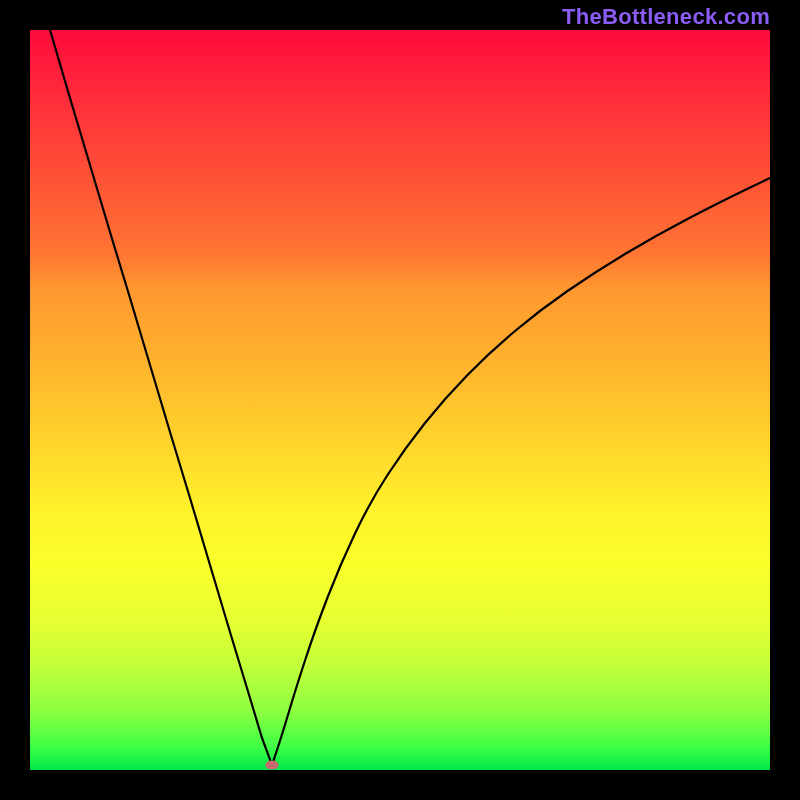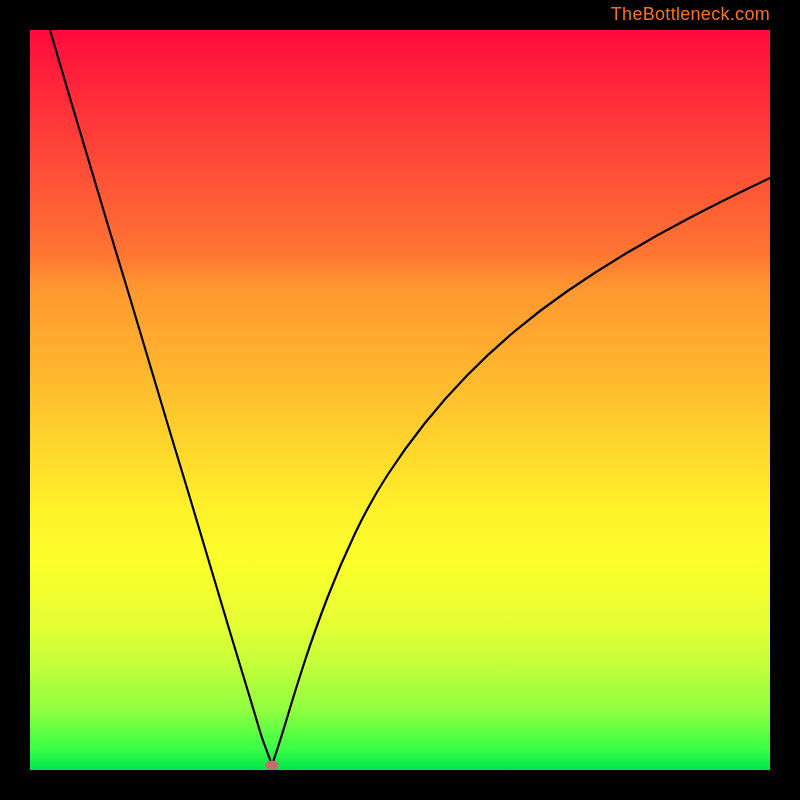--- a/index.html
+++ b/index.html
@@ -41,24 +41,24 @@
       #c2ff3a 86%,
       #8eff40 92%,
       #3cff46 97%,
       #00e64a 100%
     );
   }
   .watermark {
     position: absolute;
     top: 4px;
     right: 30px;
-    color: #f97316;
-    font-size: 18px;
+    color: #8b5cf6;
+    font-size: 22px;
     letter-spacing: 0.3px;
-    font-weight: 400;
+    font-weight: 700;
     user-select: none;
   }
   svg.curve {
     position: absolute;
     top: 0;
     left: 0;
     width: 740px;
     height: 740px;
   }
   .marker {

